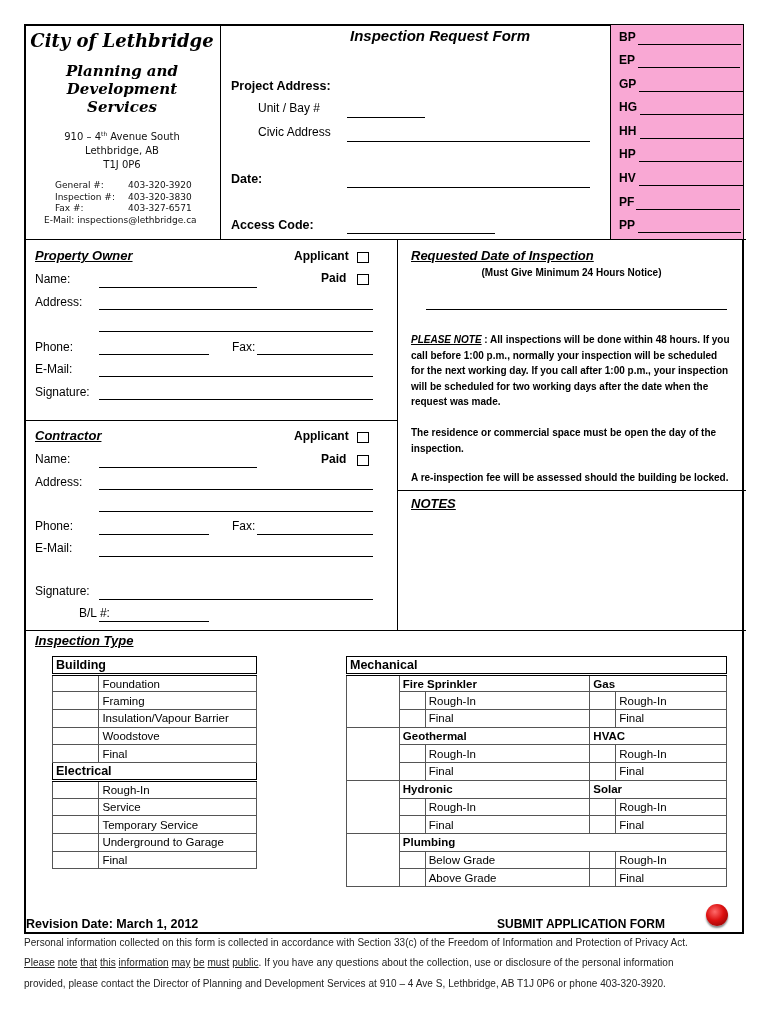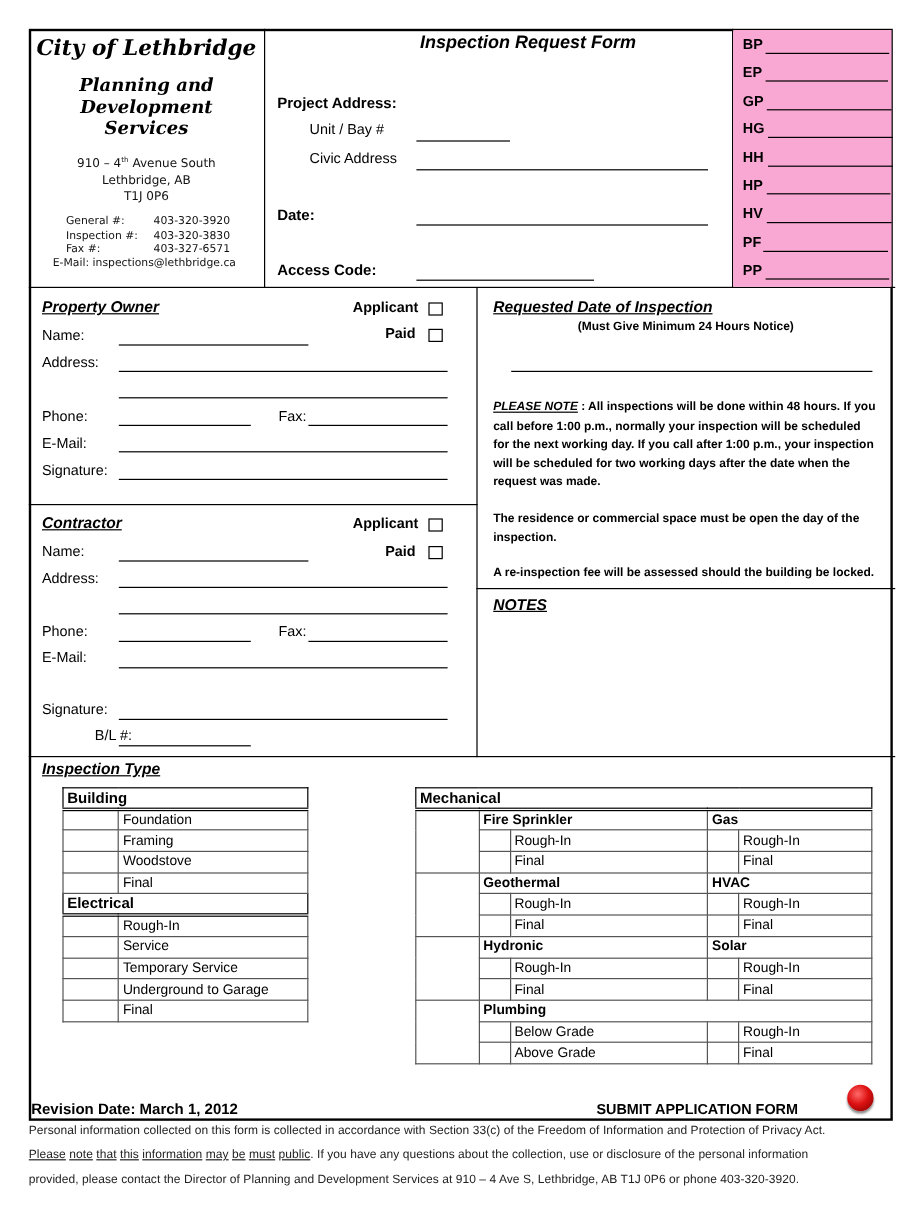--- a/index.html
+++ b/index.html
@@ -152,20 +152,24 @@
   <tr>
         <td></td>
         <td>Foundation</td>
       </tr>
   <tr>
         <td></td>
         <td>Framing</td>
       </tr>
   <tr>
         <td></td>
+        <td>Insulation/Vapour Barrier</td>
+      </tr>
+  <tr>
+        <td></td>
         <td>Woodstove</td>
       </tr>
   <tr>
         <td></td>
         <td>Final</td>
       </tr>
   <tr>
         <td class="hdr" colspan="2">Electrical</td>
       </tr>
   <tr>

